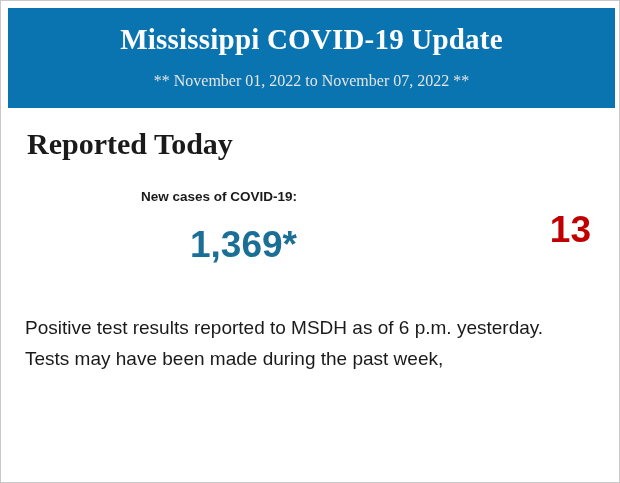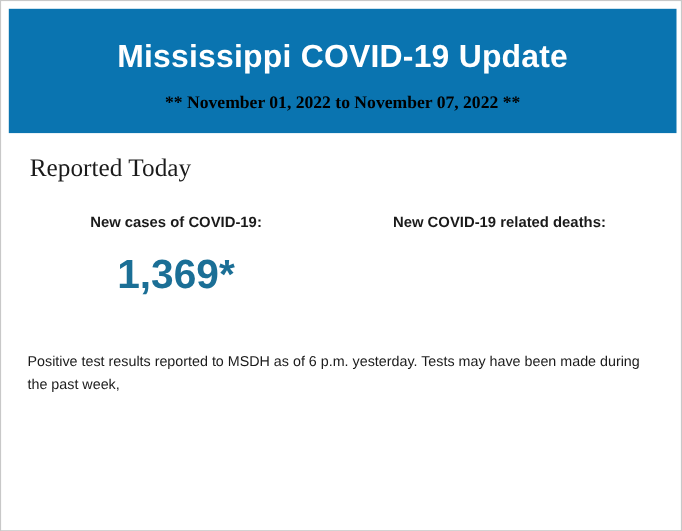--- a/index.html
+++ b/index.html
@@ -23,52 +23,51 @@
   }
   .banner {
     background: #0a74b0;
     width: 607px;
     margin: 7px 0 0 7px;
     padding: 14px 10px 18px 10px;
     box-sizing: border-box;
     text-align: center;
   }
   .banner-title {
-    font-family: Liberation Sans, sans-serif;
+    font-family: Liberation Serif, serif;
     font-weight: bold;
     font-size: 29px;
     color: #ffffff;
     letter-spacing: 0.2px;
     line-height: 1.2;
-    margin-top: 13px;
   }
   .banner-sub {
     font-family: "Liberation Serif", serif;
-    font-weight: bold;
+    font-weight: normal;
     font-size: 16px;
-    color: #000000;
+    color: #e5e5e5;
     margin-top: 14px;
     line-height: 1.2;
   }
   .section-title {
     font-family: "Liberation Serif", serif;
-    font-weight: normal;
-    font-size: 23px;
+    font-weight: bold;
+    font-size: 30px;
     color: #1a1a1a;
     margin: 19px 0 0 26px;
   }
   .stats {
     display: flex;
     margin-top: 28px;
     padding: 0 18px 0 12px;
     box-sizing: border-box;
   }
   .stat-col {
     flex: 1 1 0;
-    text-align: center;
+    text-align: right;
     padding: 0 10px;
     box-sizing: border-box;
   }
   .stat-label {
     font-size: 13.5px;
     font-weight: bold;
     color: #1a1a1a;
   }
   .stat-value {
     font-size: 37px;
@@ -83,21 +82,21 @@
     margin-top: 50px;
     padding: 0 18px 0 12px;
     box-sizing: border-box;
   }
   .note-col {
     flex: 1 1 0;
     padding: 0 12px;
     box-sizing: border-box;
   }
   .note-text {
-    font-size: 13px;
+    font-size: 19px;
     color: #1a1a1a;
     line-height: 1.62;
   }
   .note-col.right .note-text {
     padding-left: 8px;
   }
 </style>
 </head>
 <body>
 
@@ -109,21 +108,21 @@
   </div>
 
   <div class="section-title">Reported Today</div>
 
   <div class="stats">
     <div class="stat-col">
       <div class="stat-label">New cases of COVID-19:</div>
       <div class="stat-value cases">1,369*</div>
     </div>
     <div class="stat-col">
-      <div class="stat-label">New COVID-19 related deaths:</div>
+      <div class="stat-value deaths">13</div>
     </div>
   </div>
 
   <div class="notes">
     <div class="note-col left">
       <div class="note-text">Positive test results reported to MSDH as of 6 p.m. yesterday. Tests may have been made during the past week,</div>
     </div>
   </div>
 
 </div>

